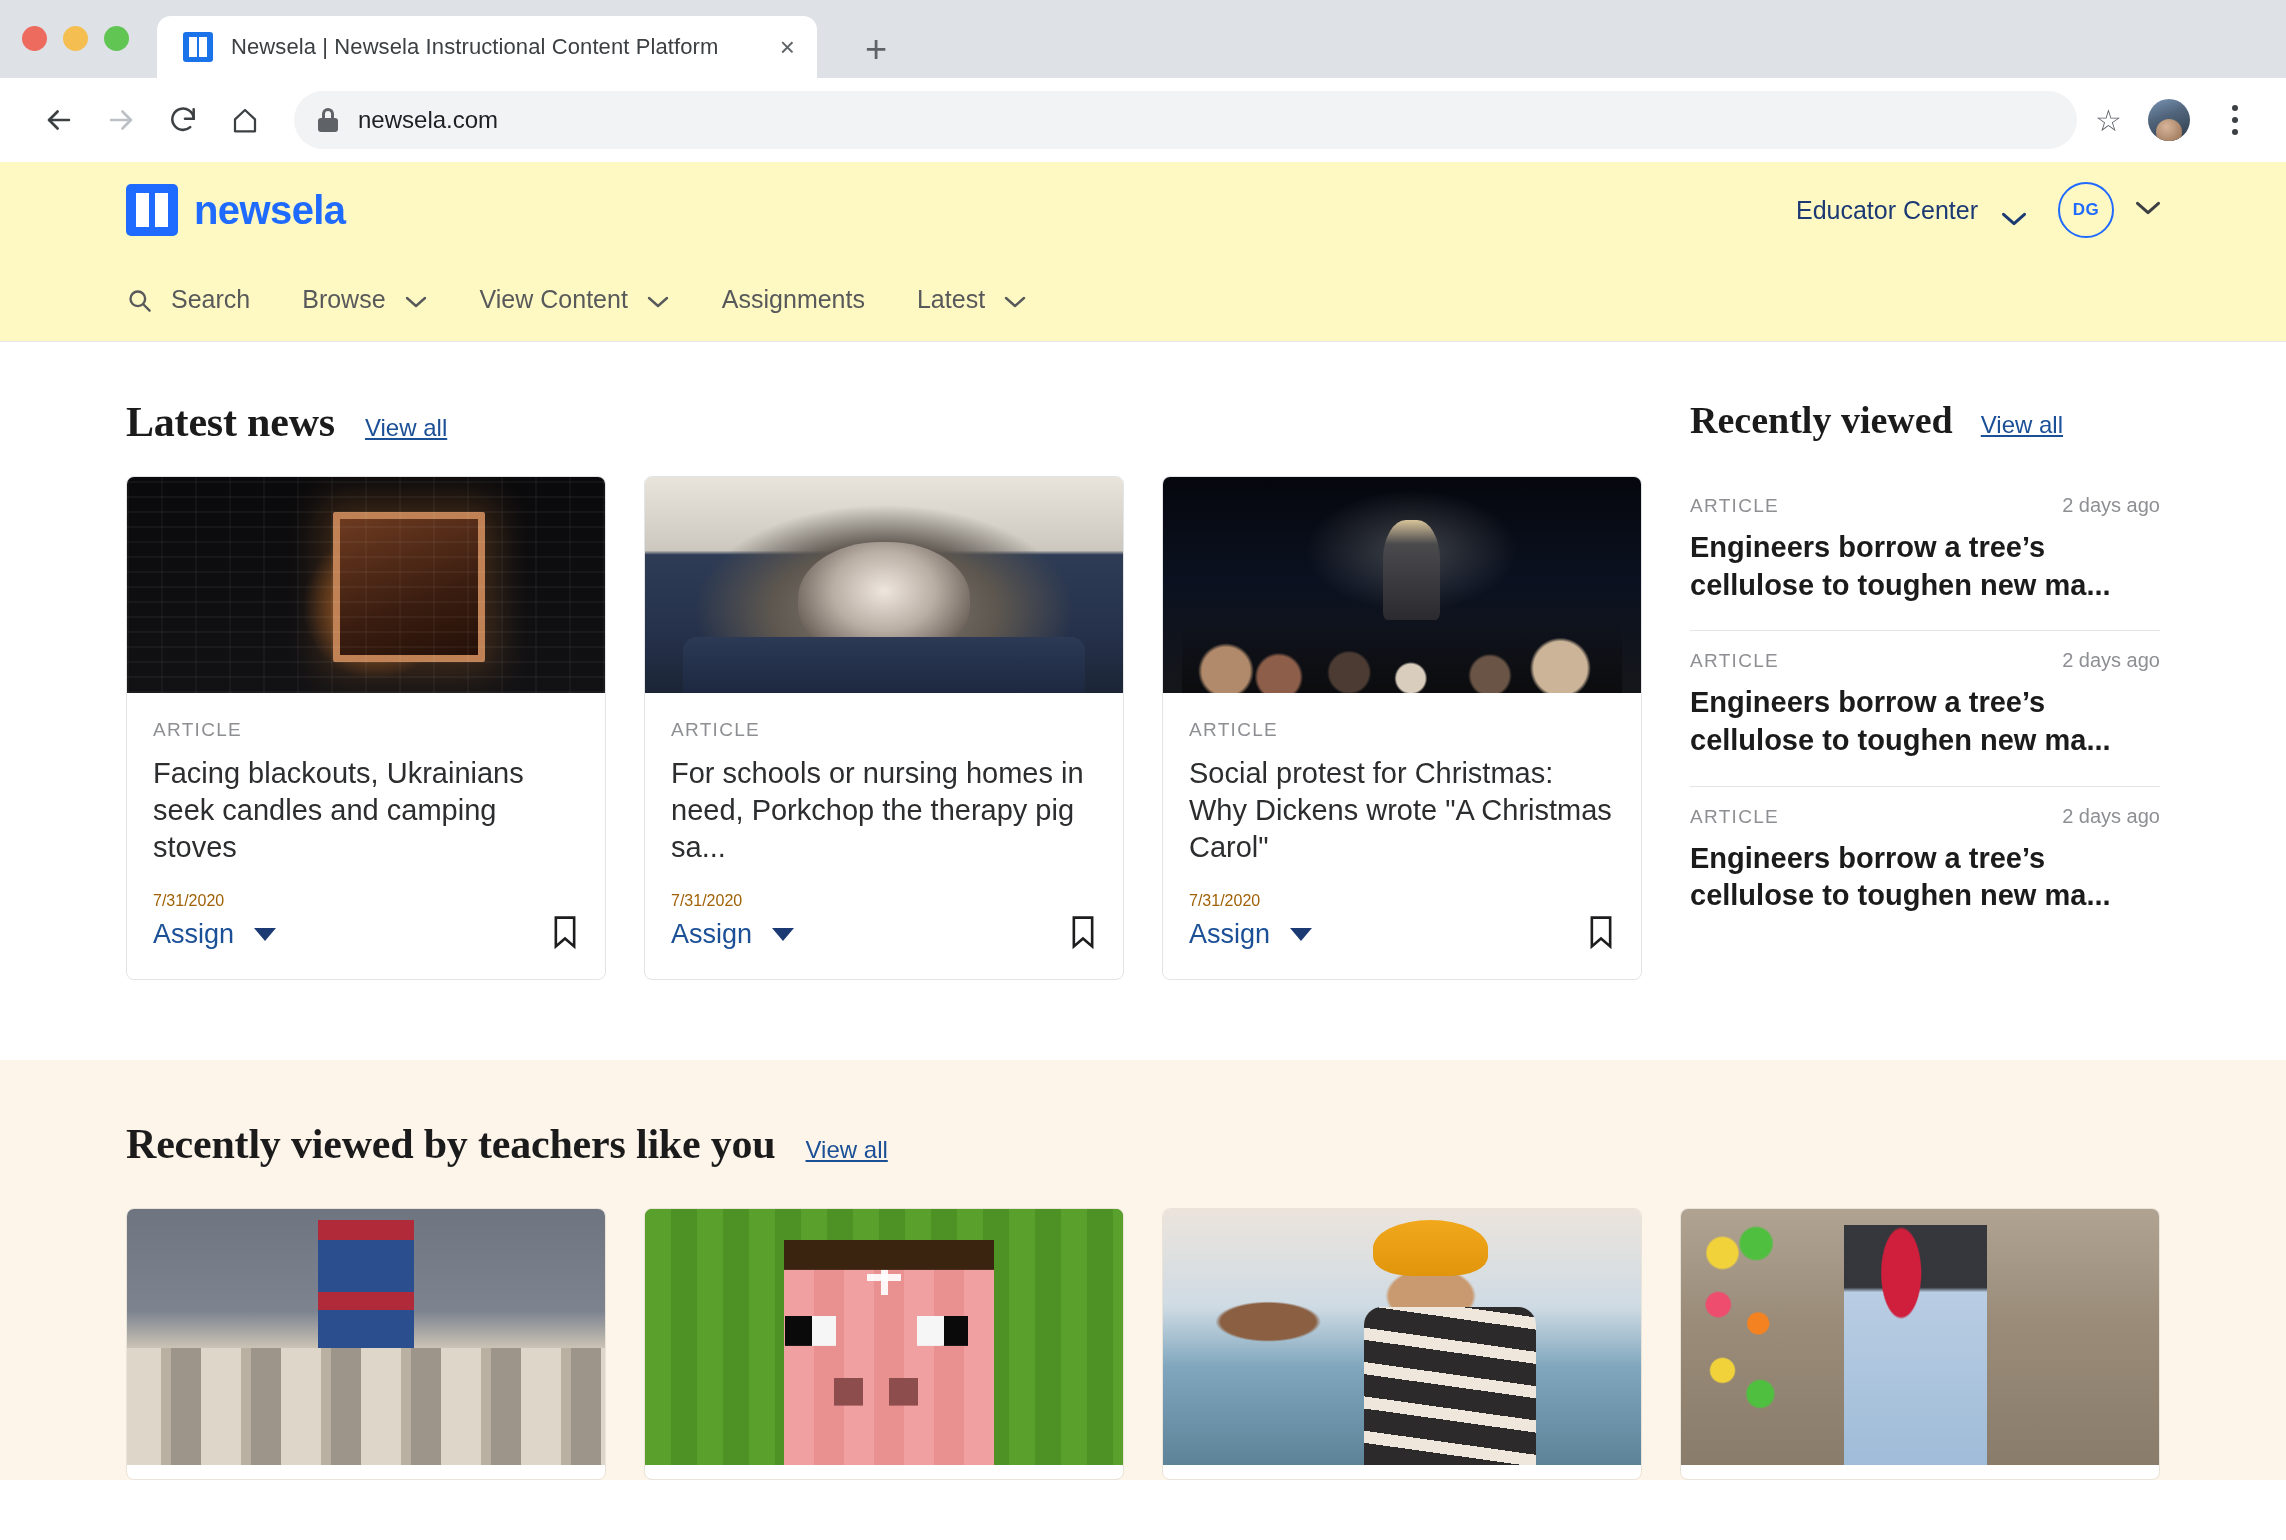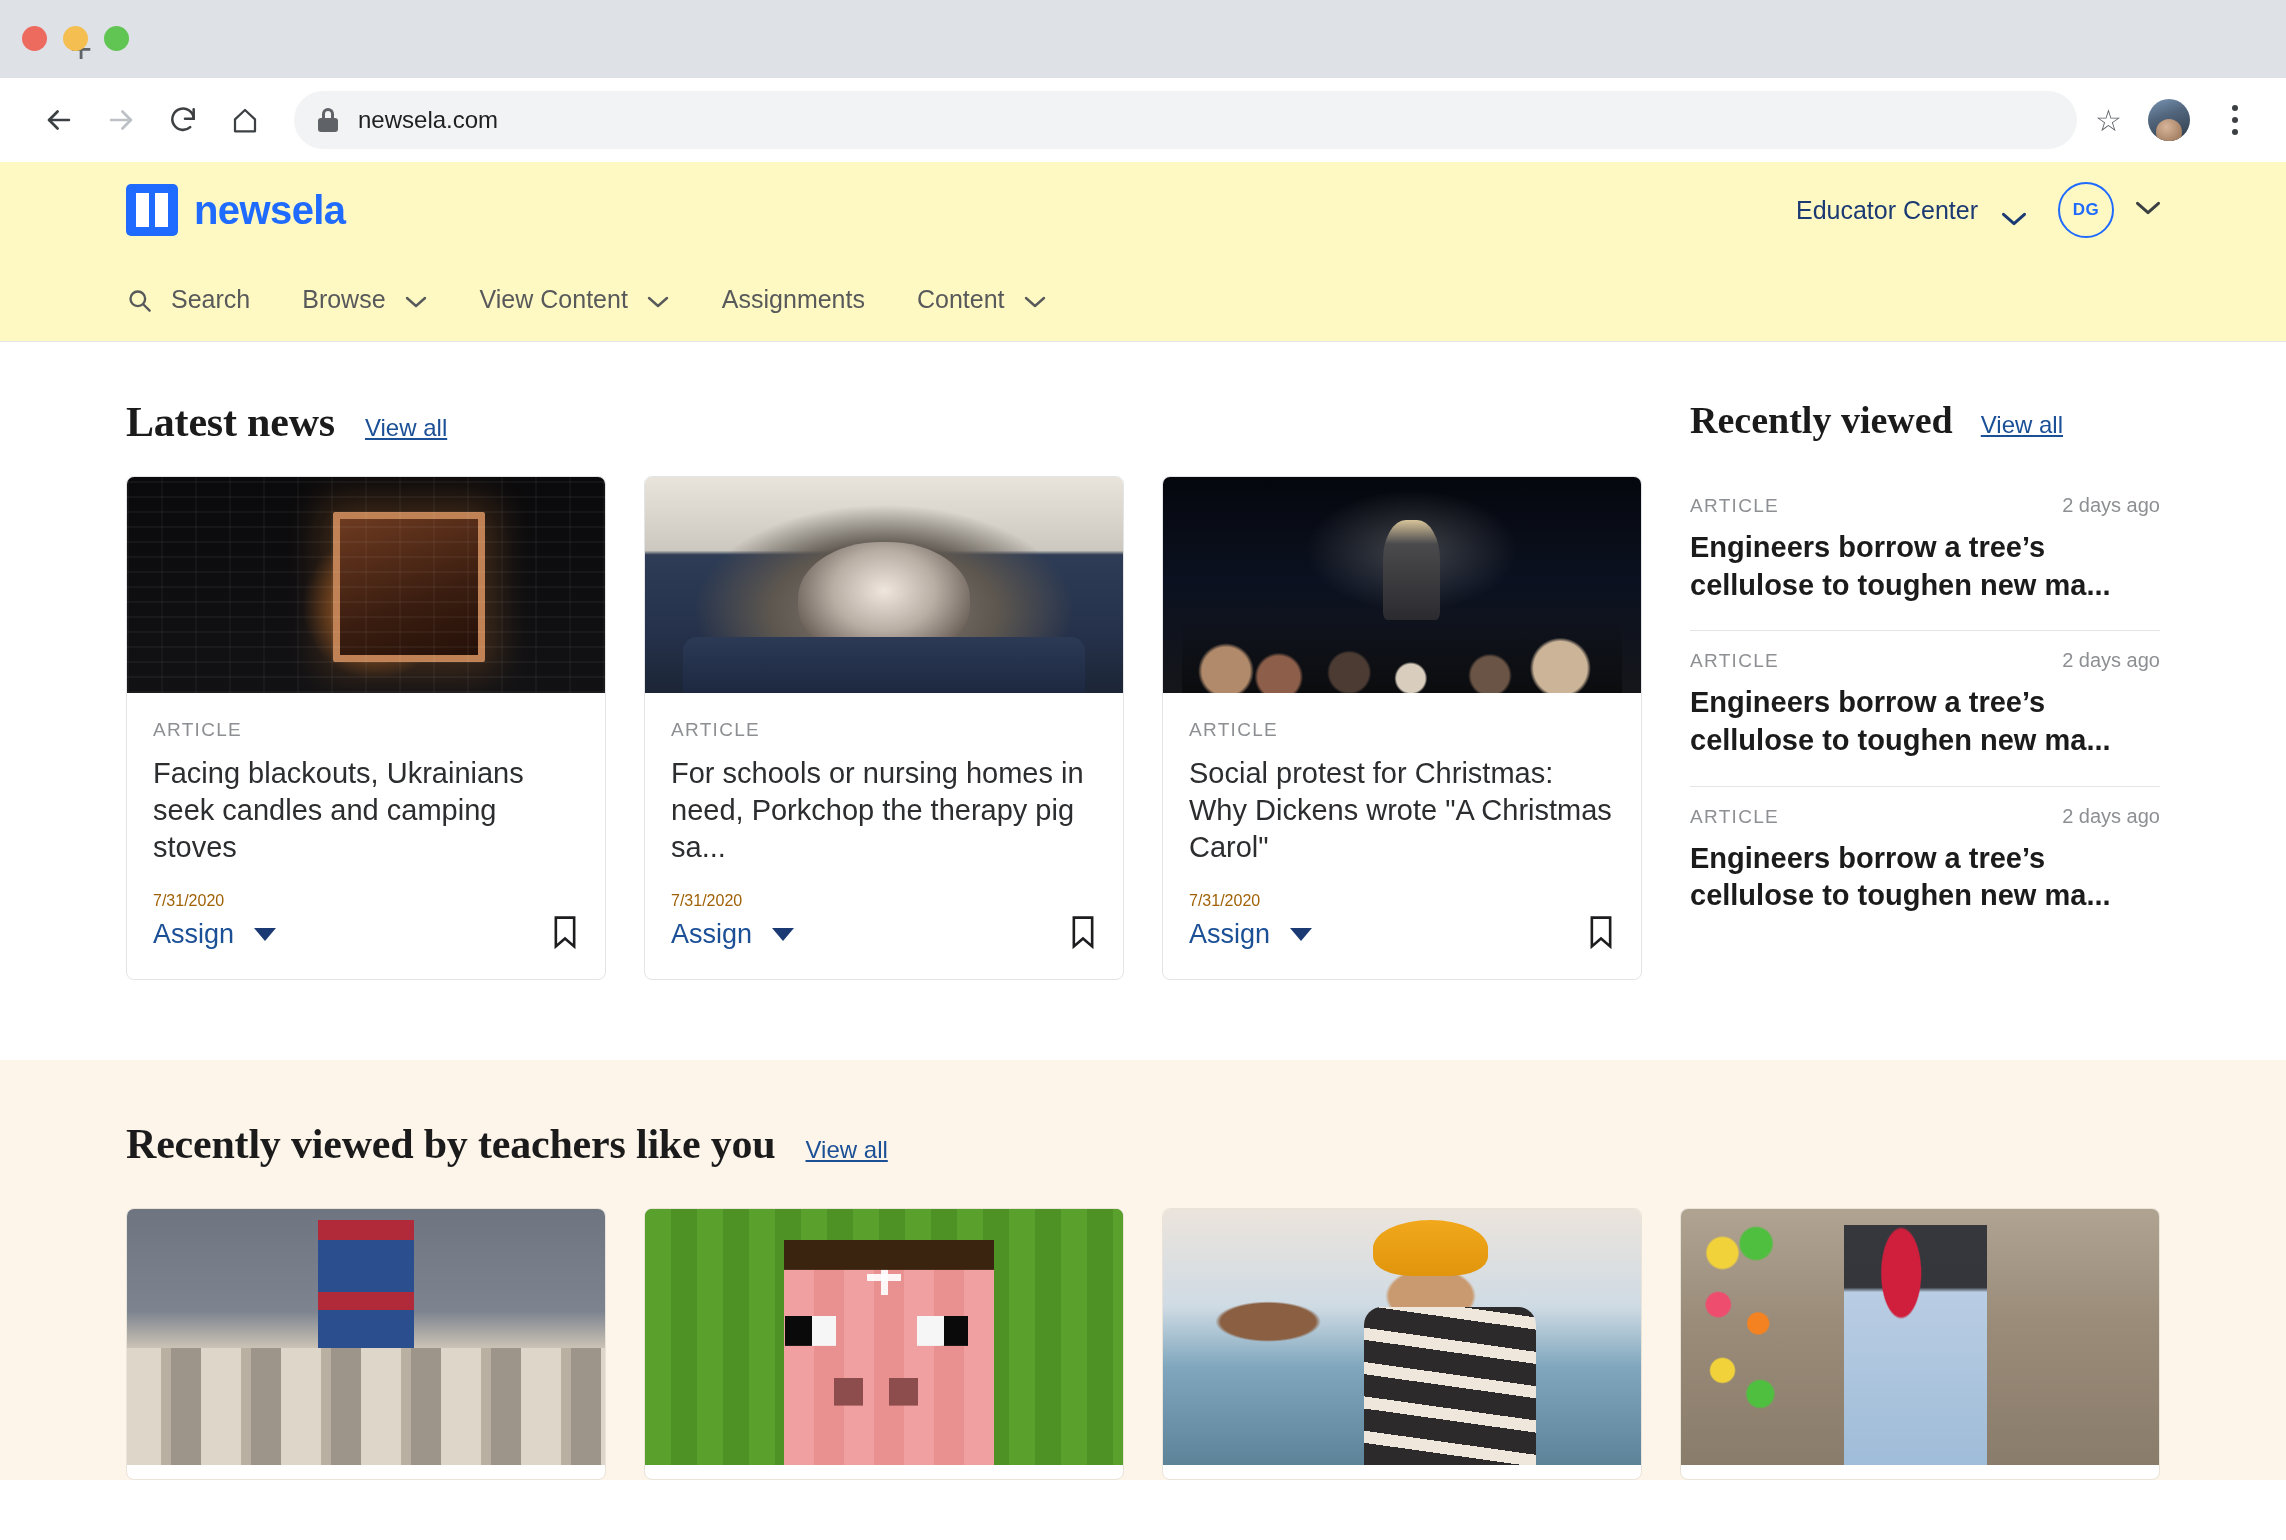--- a/index.html
+++ b/index.html
@@ -273,20 +273,25 @@
 <body>
 
 <div class="browser">
 
   <div class="tabstrip">
     <div class="traffic">
       <div class="dot red"></div>
       <div class="dot yellow"></div>
       <div class="dot green"></div>
     </div>
+    <div class="tab">
+      <div class="tab-favicon"></div>
+      <div class="tab-title">Newsela | Newsela Instructional Content Platform</div>
+      <div class="tab-close">×</div>
+    </div>
     <div class="newtab">+</div>
   </div>
 
   <div class="toolbar">
     <div class="nav-btn">
       <svg width="34" height="34" viewBox="0 0 24 24" fill="none" stroke="currentColor" stroke-width="1.9" stroke-linecap="round" stroke-linejoin="round">
           <line x1="19" y1="12" x2="5" y2="12"></line>
           <polyline points="11,18 5,12 11,6"></polyline>
         </svg>
     </div>
@@ -374,21 +379,21 @@
           <span>
             <svg width="24" height="16" viewBox="0 0 24 14" fill="none" stroke="#58595b" stroke-width="2.4" stroke-linecap="round" stroke-linejoin="round">
                 <polyline points="3,3 12,11 21,3"></polyline>
               </svg>
           </span>
         </div>
         <div class="nav-item">
           <span class="txt">Assignments</span>
         </div>
         <div class="nav-item">
-          <span class="txt">Content</span>
+          <span class="txt">Latest</span>
           <span>
             <svg width="24" height="16" viewBox="0 0 24 14" fill="none" stroke="#58595b" stroke-width="2.4" stroke-linecap="round" stroke-linejoin="round">
                 <polyline points="3,3 12,11 21,3"></polyline>
               </svg>
           </span>
         </div>
       </div>
     </div>
 
     <div class="section-white">

